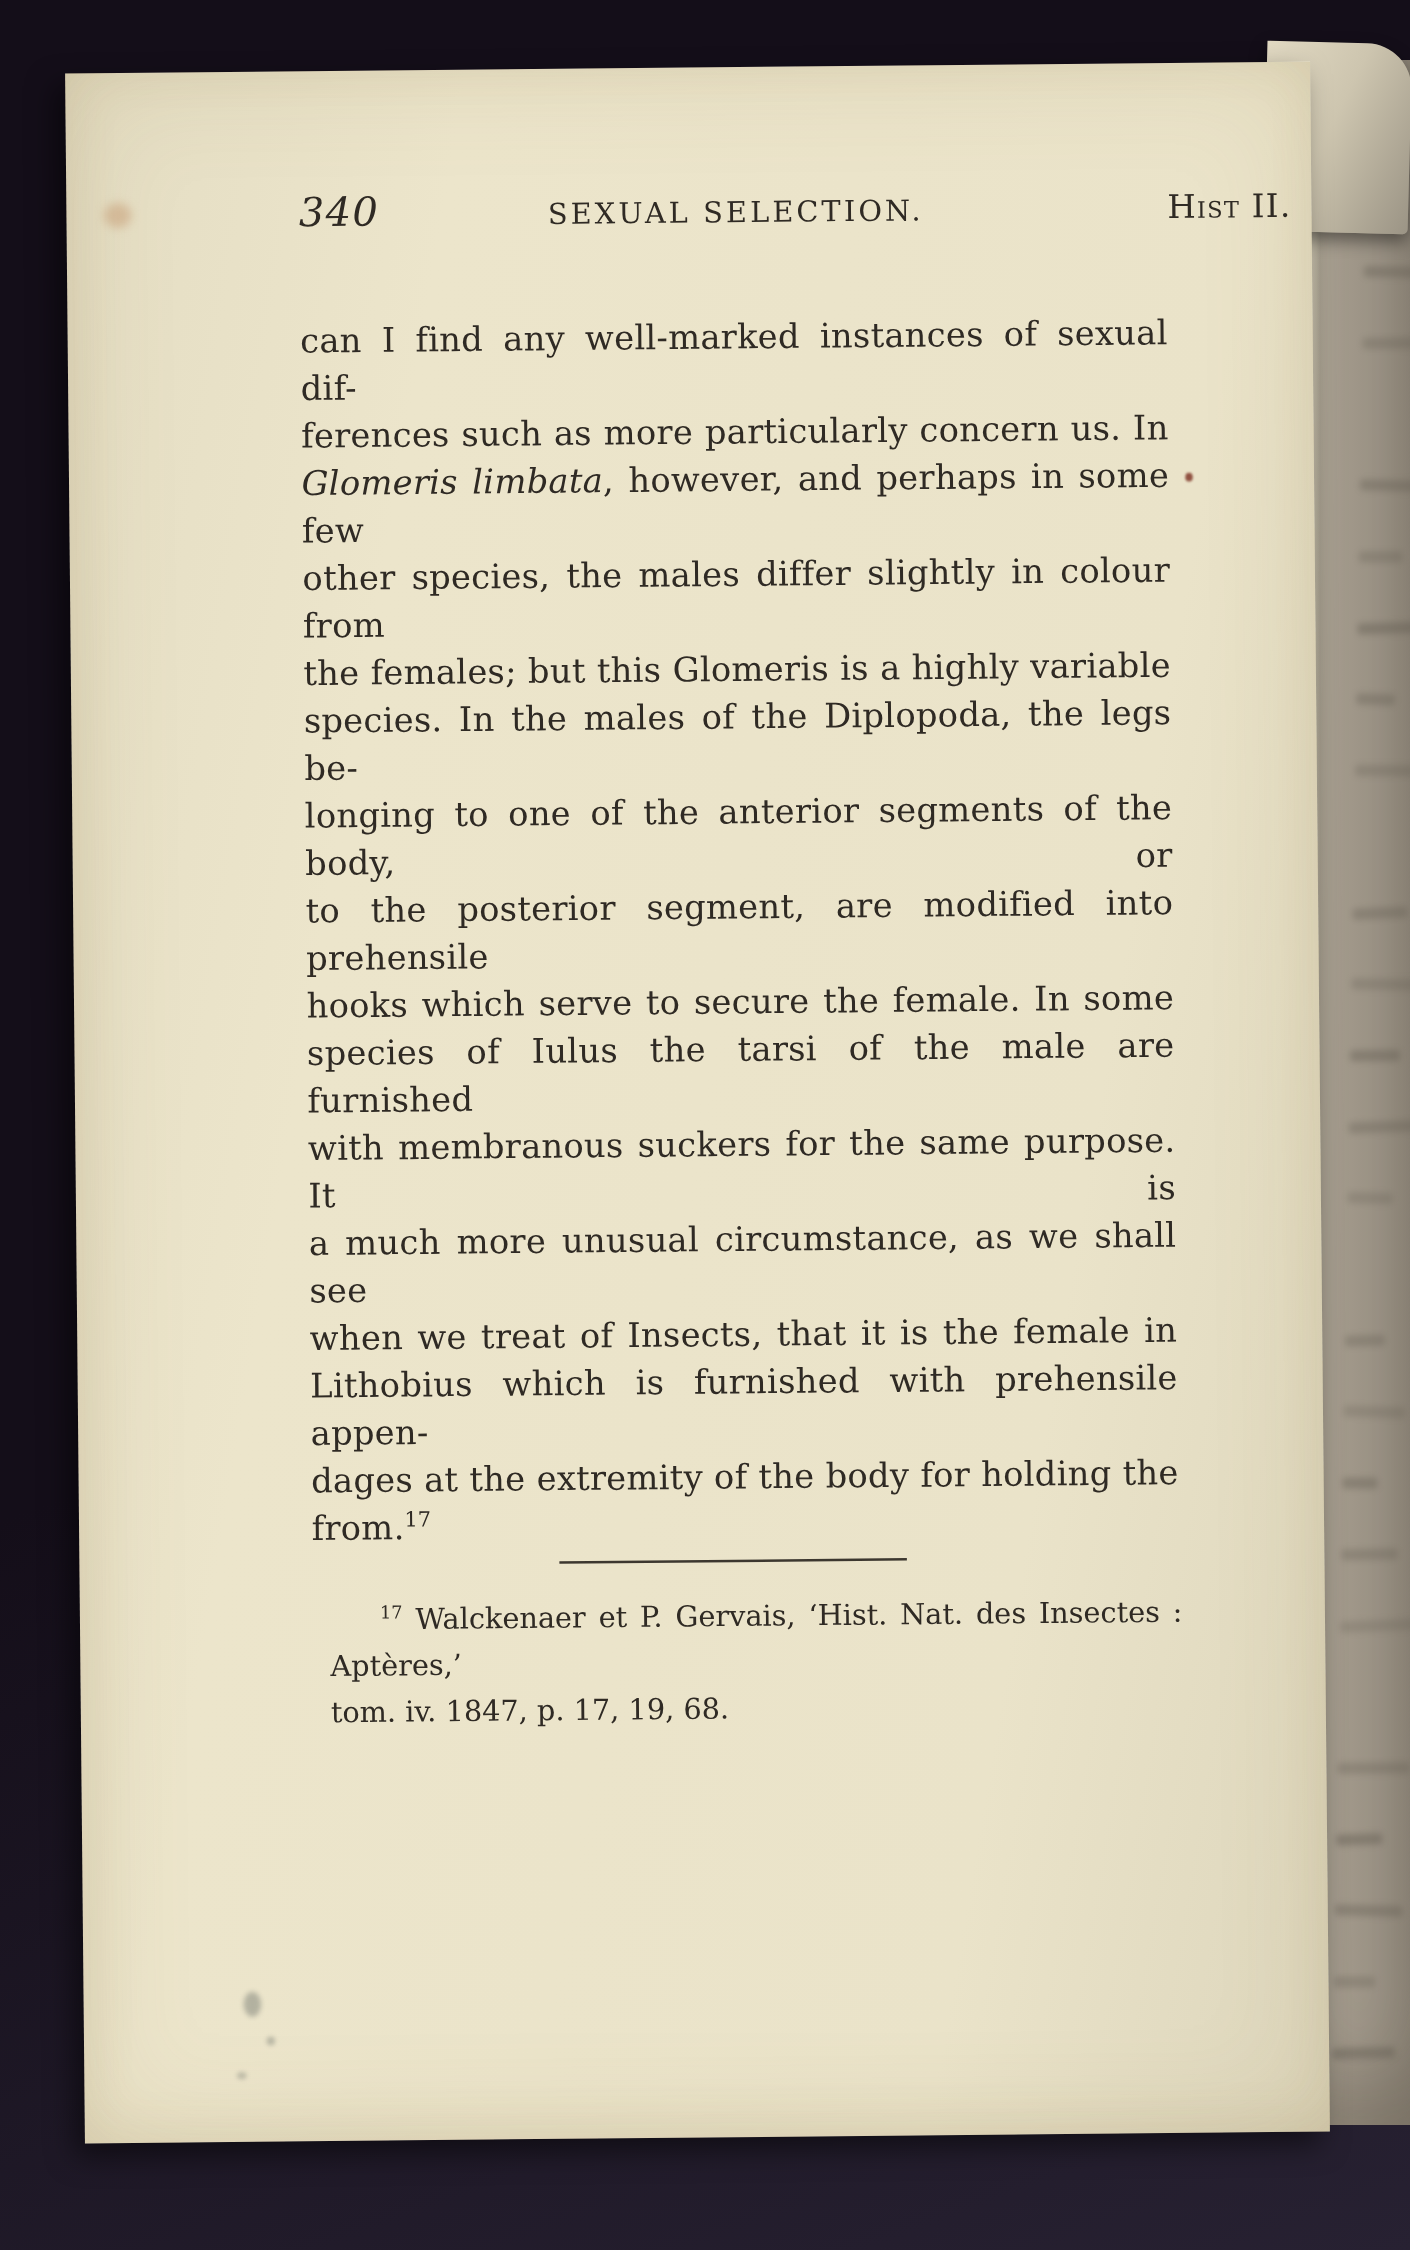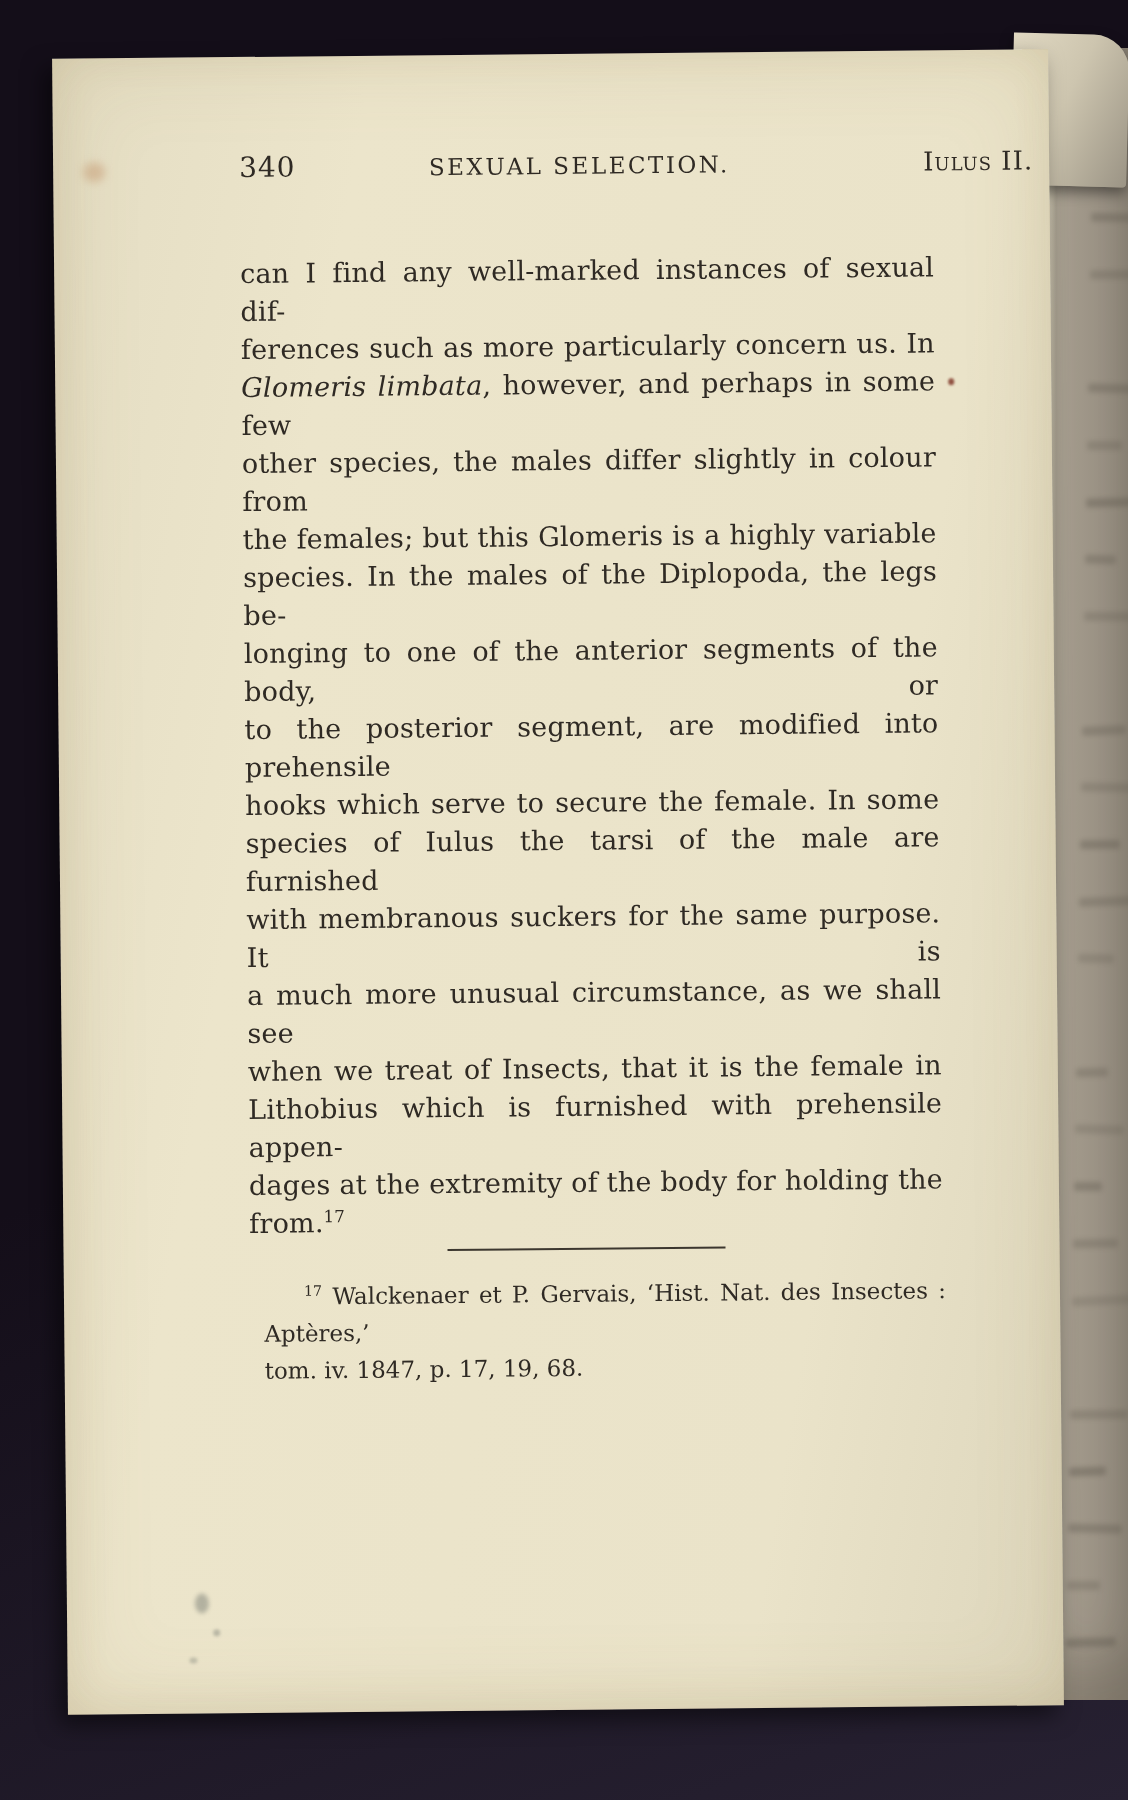--- a/index.html
+++ b/index.html
@@ -30,21 +30,21 @@
     position:absolute;left:60px;top:54px;width:996px;height:1656px;
     background:linear-gradient(100deg,#e4ddc3,#ece5cb 25%,var(--paper,#eae3c9) 75%,#ddd6bc);
     transform:rotate(-0.55deg);transform-origin:50% 50%;
     box-shadow:-8px 10px 22px rgba(0,0,0,.5),
       inset 0 0 90px rgba(150,125,70,.16),
       inset 4px -6px 40px rgba(120,100,60,.10);
   }
   .content{position:absolute;left:186px;top:94px;width:694px;color:var(--ink,#2f2a24);}
   
   .header{display:flex;justify-content:space-between;align-items:baseline;width:794px;height:34px;}
-  .pageno{font-size:28px;letter-spacing:1px;}
+  .pageno{font-size:32px;letter-spacing:1px;font-style:italic;}
   .running{flex:1;text-align:center;font-size:23px;letter-spacing:2.5px;transform:translateX(-30px);white-space:nowrap;}
   .part{font-variant:small-caps;font-size:26px;letter-spacing:1px;}
   
   .body-text{margin-top:70px;font-size:27px;letter-spacing:.2px;}
   .bl{line-height:38px;text-align:justify;text-align-last:justify;white-space:normal;}
   .bl.last{text-align-last:left;}
   .it{font-style:italic;}
   sup{font-size:.62em;line-height:0;vertical-align:super;letter-spacing:0;}
   
   .fn-sep{border:0;border-top:2px solid #3c372f;width:278px;margin:8px 0 0 198px;height:0;}
@@ -94,21 +94,21 @@
   <div class="stain s1"></div>
   <div class="stain s2"></div>
   <div class="stain s3"></div>
   <div class="stain s4"></div>
   <div class="stain s5"></div>
 
   <div class="content">
     <div class="header">
       <span class="pageno">340</span>
       <span class="running">SEXUAL SELECTION.</span>
-      <span class="part">Iulus II.</span>
+      <span class="part">Hist II.</span>
     </div>
 
     <div class="body-text">
         <div class="bl"><span>can I find any well-marked instances of sexual dif-</span></div>
         <div class="bl"><span>ferences such as more particularly concern us.  In</span></div>
         <div class="bl"><span class="it">Glomeris limbata</span><span>, however, and perhaps in some few</span></div>
         <div class="bl"><span>other species, the males differ slightly in colour from</span></div>
         <div class="bl"><span>the females; but this Glomeris is a highly variable</span></div>
         <div class="bl"><span>species.  In the males of the Diplopoda, the legs be-</span></div>
         <div class="bl"><span>longing to one of the anterior segments of the body, or</span></div>

